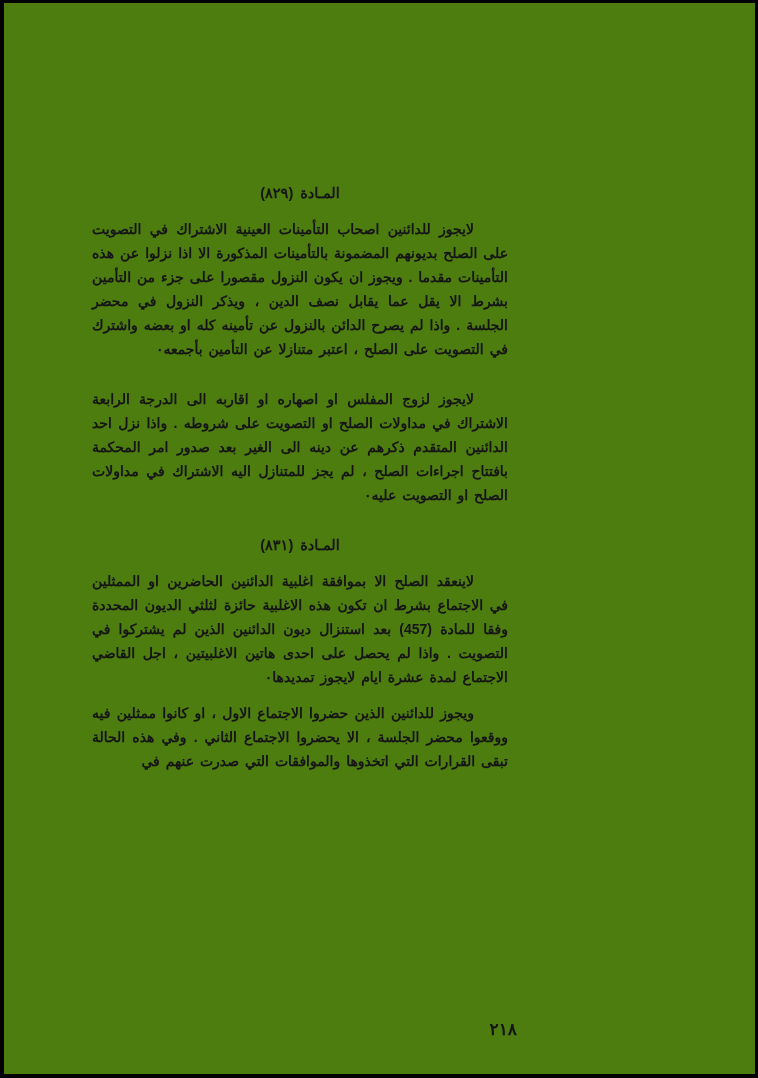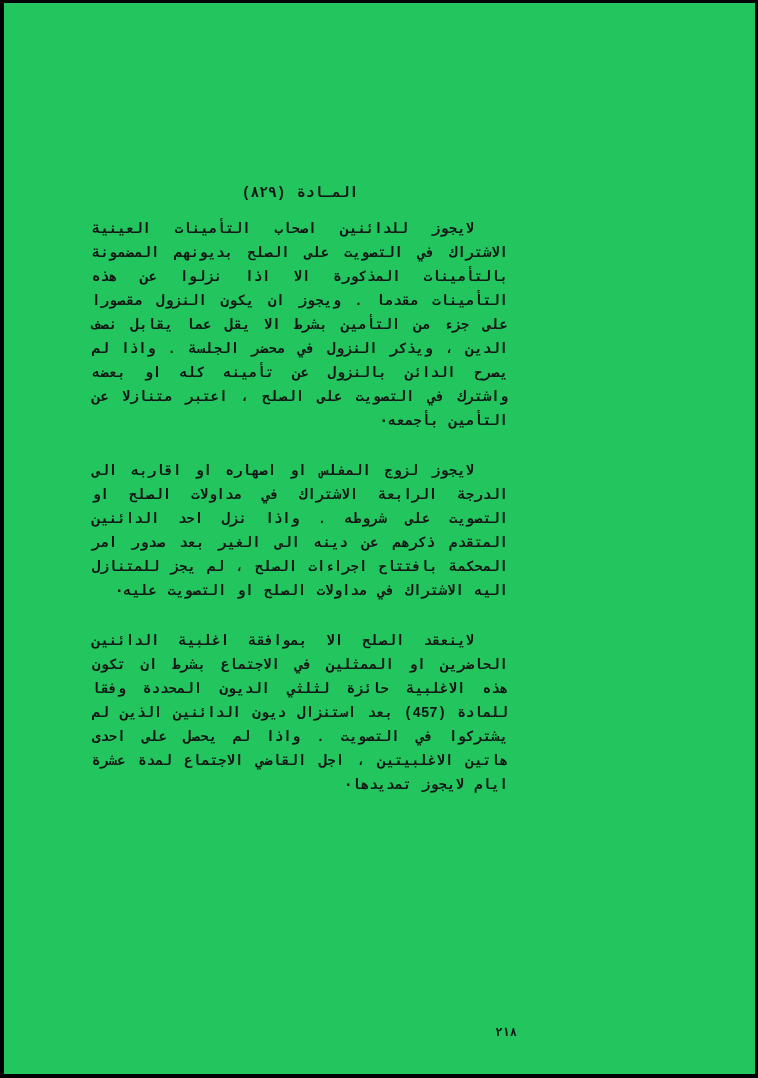--- a/index.html
+++ b/index.html
@@ -5,28 +5,28 @@
   html, body {
     margin: 0;
     padding: 0;
     background: #e8e8e8;
   }
   .scan-page {
     position: relative;
     width: 758px;
     height: 1078px;
     margin: 0 auto;
-    background: #22c55e;
+    background: #4d7c0f;
     box-sizing: border-box;
     border-top: 3px solid #000;
     border-right: 3px solid #000;
     border-bottom: 4px solid #000;
     border-left: 4px solid #000;
     overflow: hidden;
-    font-family: Liberation Mono, monospace;
+    font-family: Liberation Sans, sans-serif;
     color: #151515;
   }
   .content {
     position: absolute;
     top: 178px;
     right: 235px;
     width: 440px;
     direction: rtl;
     font-weight: bold;
     font-size: 14px;
@@ -50,41 +50,43 @@
     margin: 12px;
     text-indent: 34px; 
     word-spacing: 2px;
   }
   .page-number {
     position: absolute;
     bottom: 34px;
     right: 238px;
     direction: rtl;
     font-weight: bold;
-    font-size: 12px;
+    font-size: 17px;
     letter-spacing: 2px;
   }
 </style>
 </head>
 <body>
 
 <div class="scan-page">
 
   <div class="content">
 
     <section class="article">
       <h2 class="article-heading">المـادة (٨٢٩)</h2>
       <p class="para">لايجوز للدائنين اصحاب التأمينات العينية الاشتراك في التصويت على الصلح بديونهم المضمونة بالتأمينات المذكورة الا اذا نزلوا عن هذه التأمينات مقدما . ويجوز ان يكون النزول مقصورا على جزء من التأمين بشرط الا يقل عما يقابل نصف الدين ، ويذكر النزول في محضر الجلسة . واذا لم يصرح الدائن بالنزول عن تأمينه كله او بعضه واشترك في التصويت على الصلح ، اعتبر متنازلا عن التأمين بأجمعه٠</p>
     </section>
 
     <section class="article">
       <p class="para">لايجوز لزوج المفلس او اصهاره او اقاربه الى الدرجة الرابعة الاشتراك في مداولات الصلح او التصويت على شروطه . واذا نزل احد الدائنين المتقدم ذكرهم عن دينه الى الغير بعد صدور امر المحكمة بافتتاح اجراءات الصلح ، لم يجز للمتنازل اليه الاشتراك في مداولات الصلح او التصويت عليه٠</p>
     </section>
 
     <section class="article">
+      <h2 class="article-heading">المـادة (٨٣١)</h2>
       <p class="para">لاينعقد الصلح الا بموافقة اغلبية الدائنين الحاضرين او الممثلين في الاجتماع بشرط ان تكون هذه الاغلبية حائزة لثلثي الديون المحددة وفقا للمادة (457) بعد استنزال ديون الدائنين الذين لم يشتركوا في التصويت . واذا لم يحصل على احدى هاتين الاغلبيتين ، اجل القاضي الاجتماع لمدة عشرة ايام لايجوز تمديدها٠</p>
+      <p class="para">ويجوز للدائنين الذين حضروا الاجتماع الاول ، او كانوا ممثلين فيه ووقعوا محضر الجلسة ، الا يحضروا الاجتماع الثاني . وفي هذه الحالة تبقى القرارات التي اتخذوها والموافقات التي صدرت عنهم في</p>
     </section>
 
   </div>
 
   <div class="page-number">٢١٨</div>
 
 </div>
 
 </body></html>

